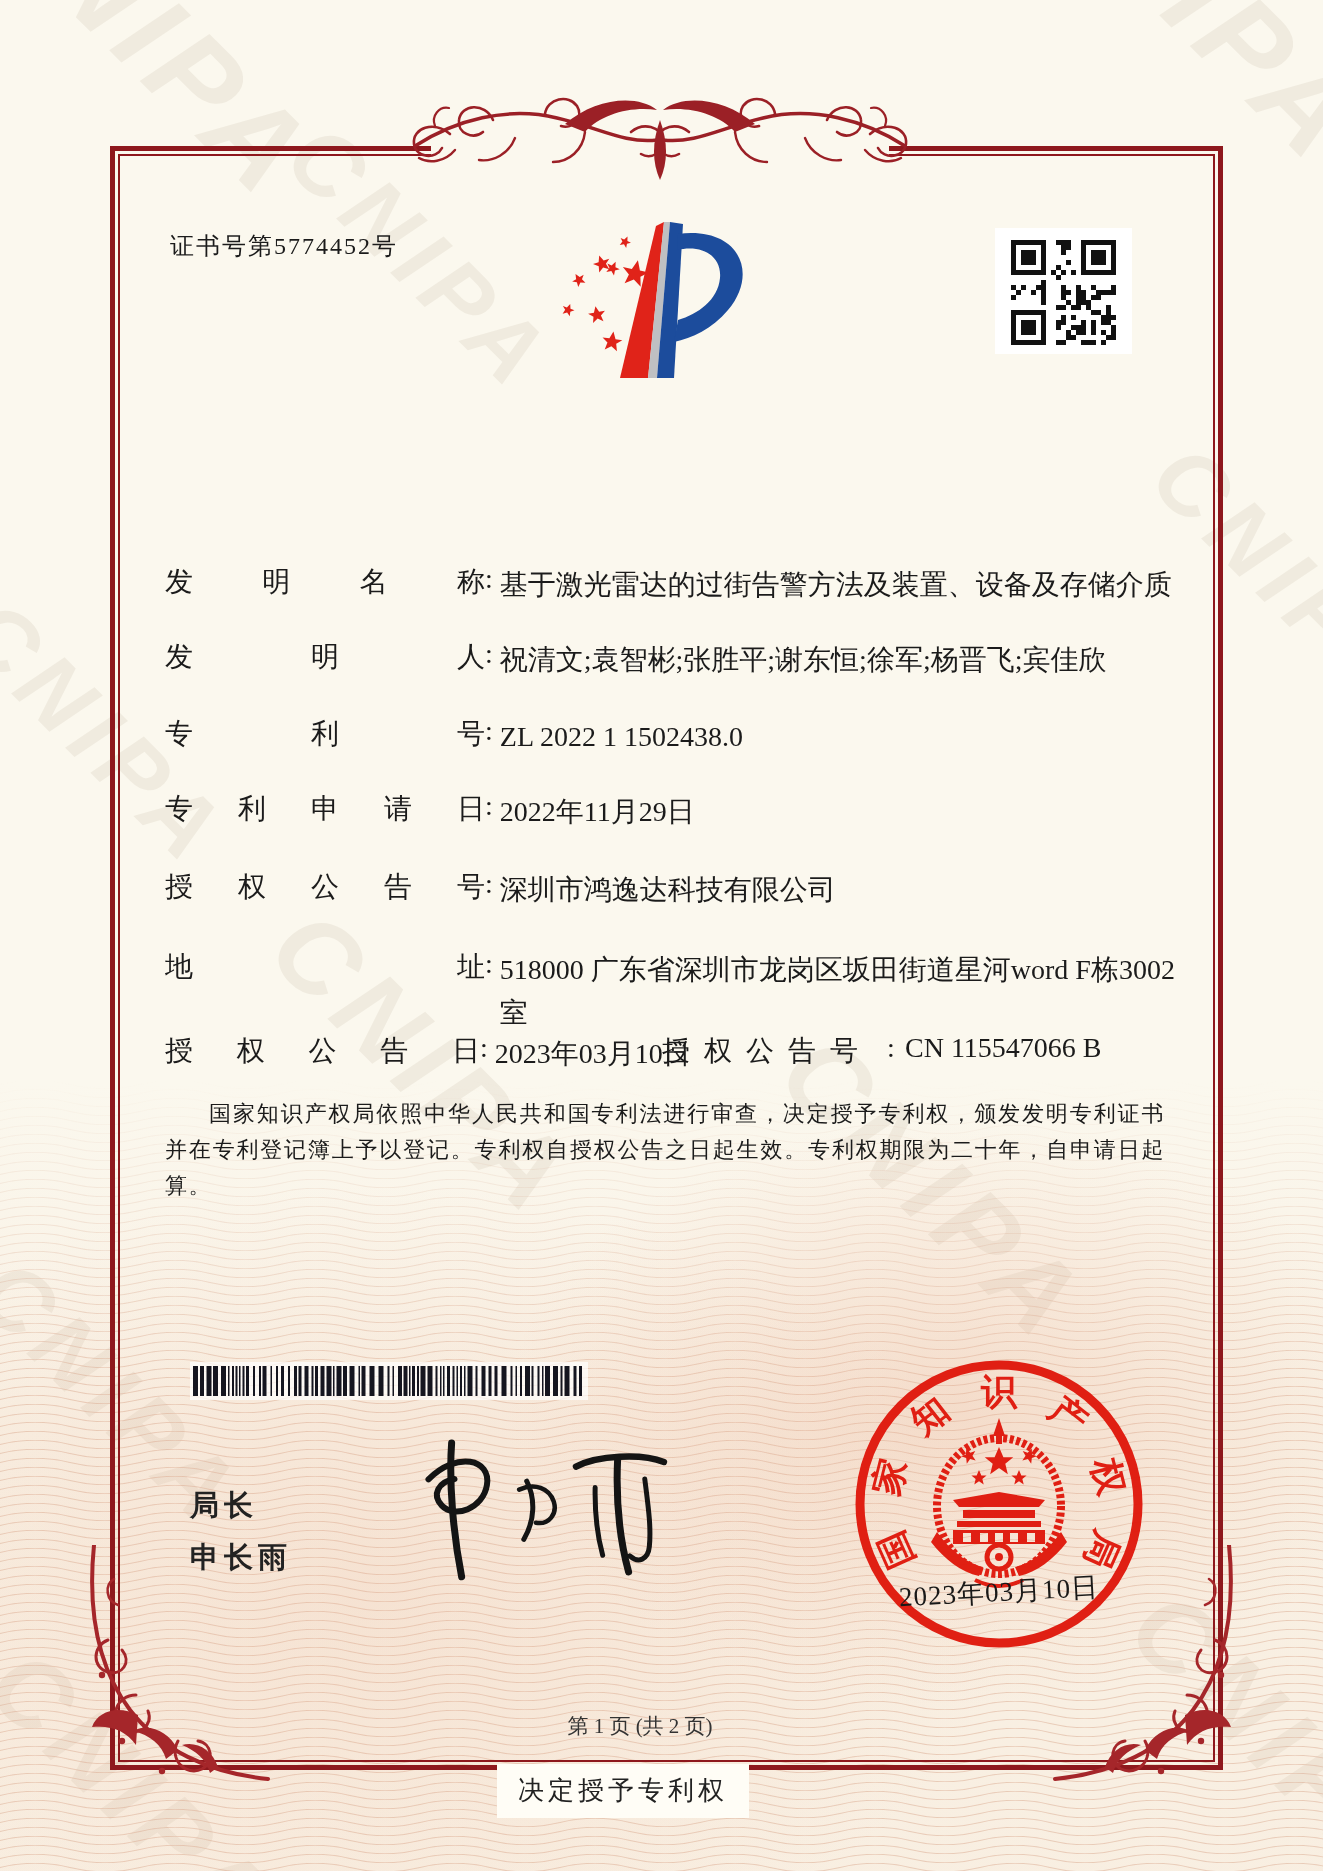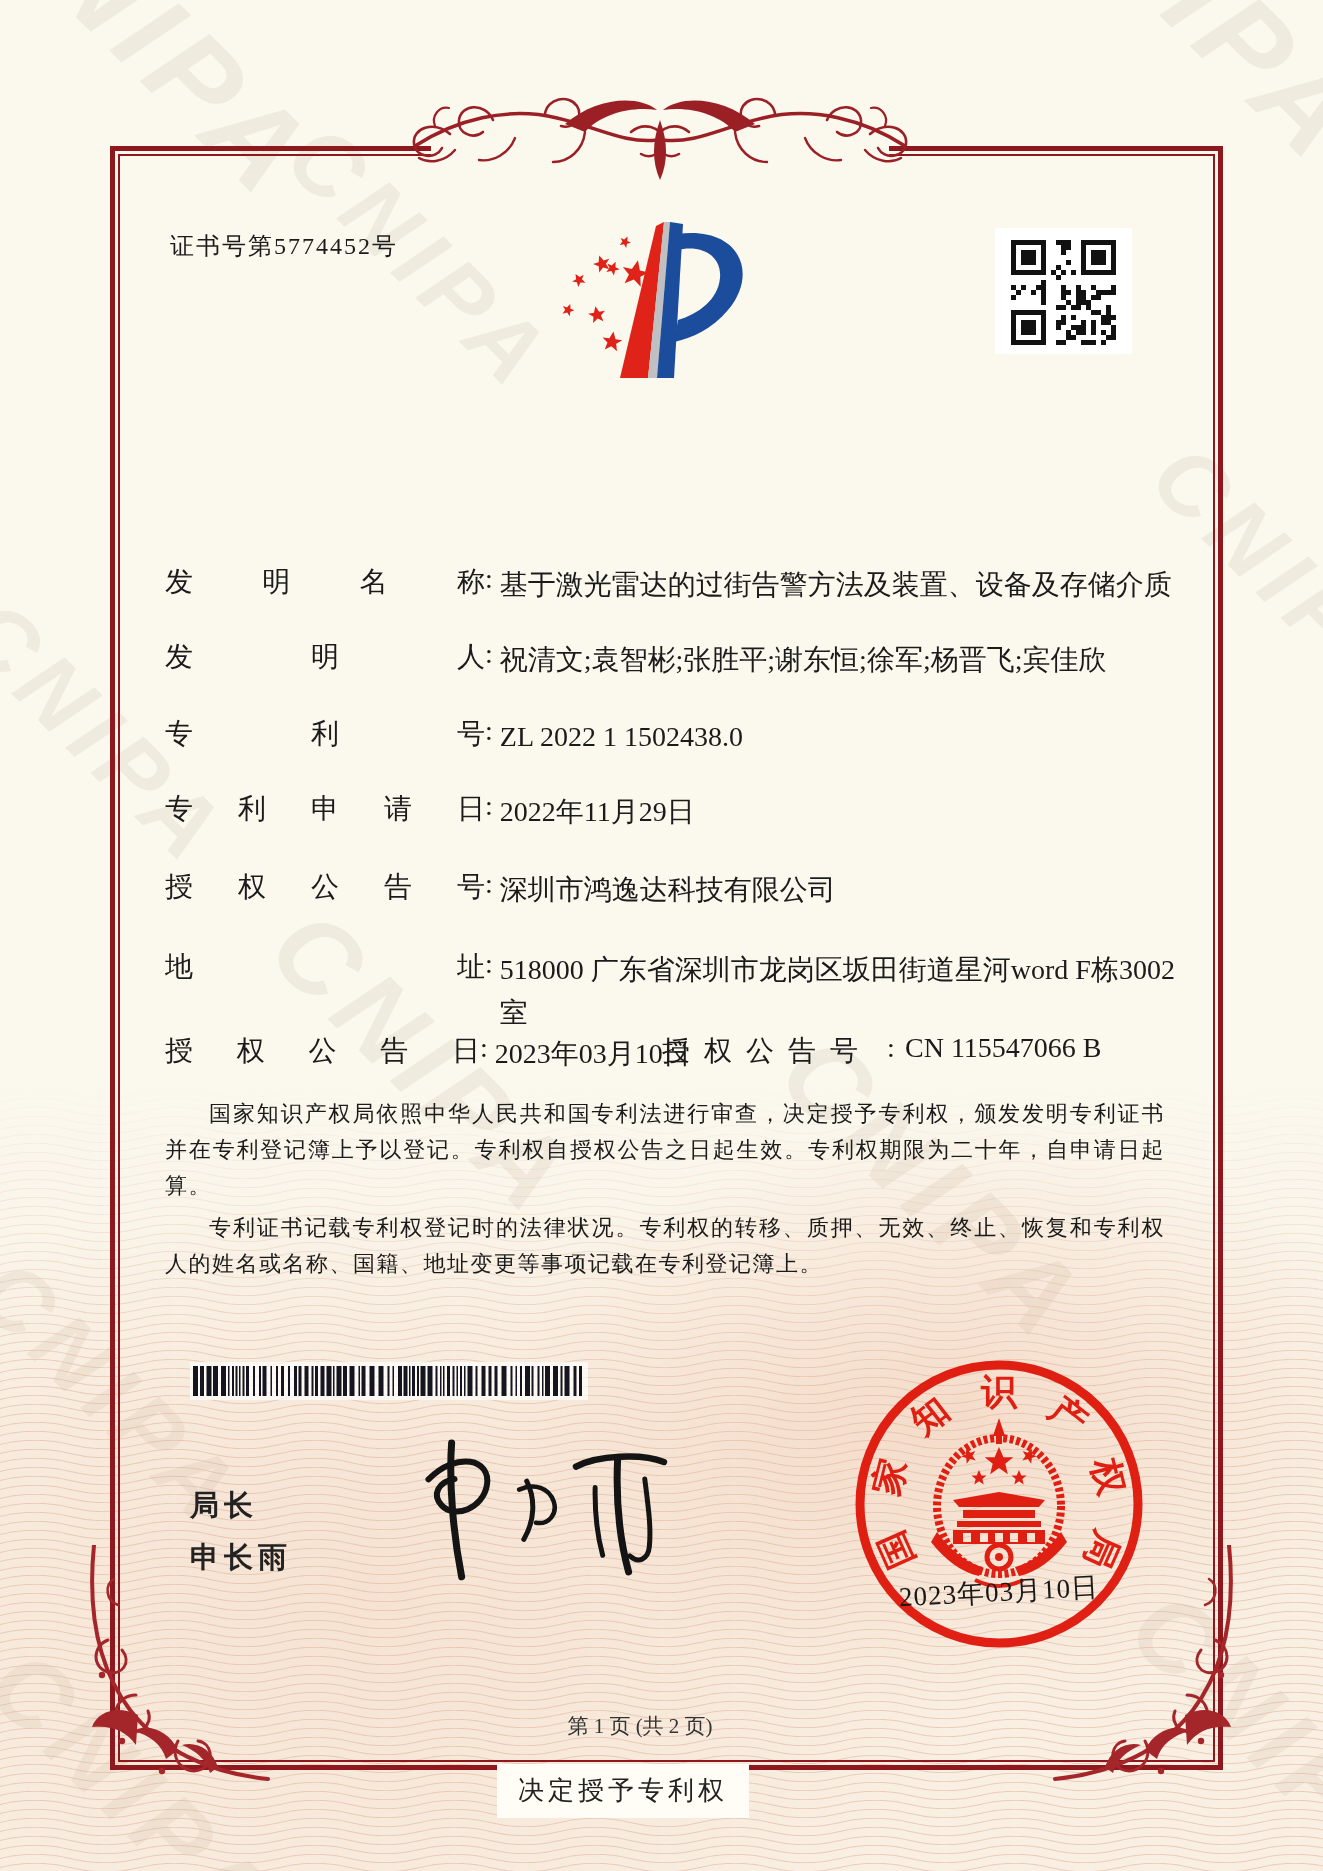--- a/index.html
+++ b/index.html
@@ -405,21 +405,20 @@
   </div>
   <div class="ct row" style="top:1032px;position:absolute">
     <span class="flabel" style="width:315px">授权公告日</span><span class="fcolon">:</span>
     <span class="fvalue" style="width:300px">2023年03月10日</span>
     <span class="row2-label">授权公告号</span>
     <span class="row2-colon">:</span>
     <span class="row2-value">CN 115547066 B</span>
   </div>
 
   <div class="ct para" style="top:1096px">国家知识产权局依照中华人民共和国专利法进行审查，决定授予专利权，颁发发明专利证书并在专利登记簿上予以登记。专利权自授权公告之日起生效。专利权期限为二十年，自申请日起算。</div>
-  <div class="ct para" style="top:1210px">专利证书记载专利权登记时的法律状况。专利权的转移、质押、无效、终止、恢复和专利权人的姓名或名称、国籍、地址变更等事项记载在专利登记簿上。</div>
 
   <div class="barcode">
     <svg id="bc" width="398" height="38">
         <rect x="0" y="0" width="398" height="38" fill="rgba(255,255,255,0.7)"></rect>
         <rect x="3" y="4" width="5" height="30" fill="#15151f"></rect>
         <rect x="10" y="4" width="4" height="30" fill="#15151f"></rect>
         <rect x="16.5" y="4" width="5" height="30" fill="#15151f"></rect>
         <rect x="23" y="4" width="5" height="30" fill="#15151f"></rect>
         <rect x="31" y="4" width="5" height="30" fill="#15151f"></rect>
         <rect x="38" y="4" width="1.5" height="30" fill="#15151f"></rect>

